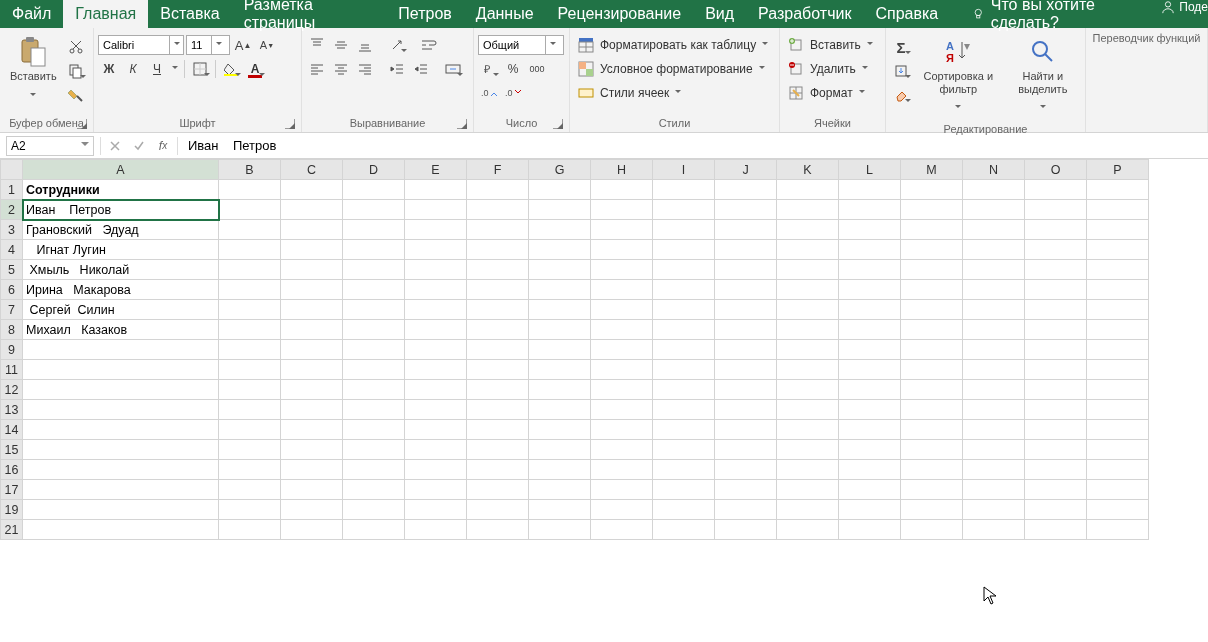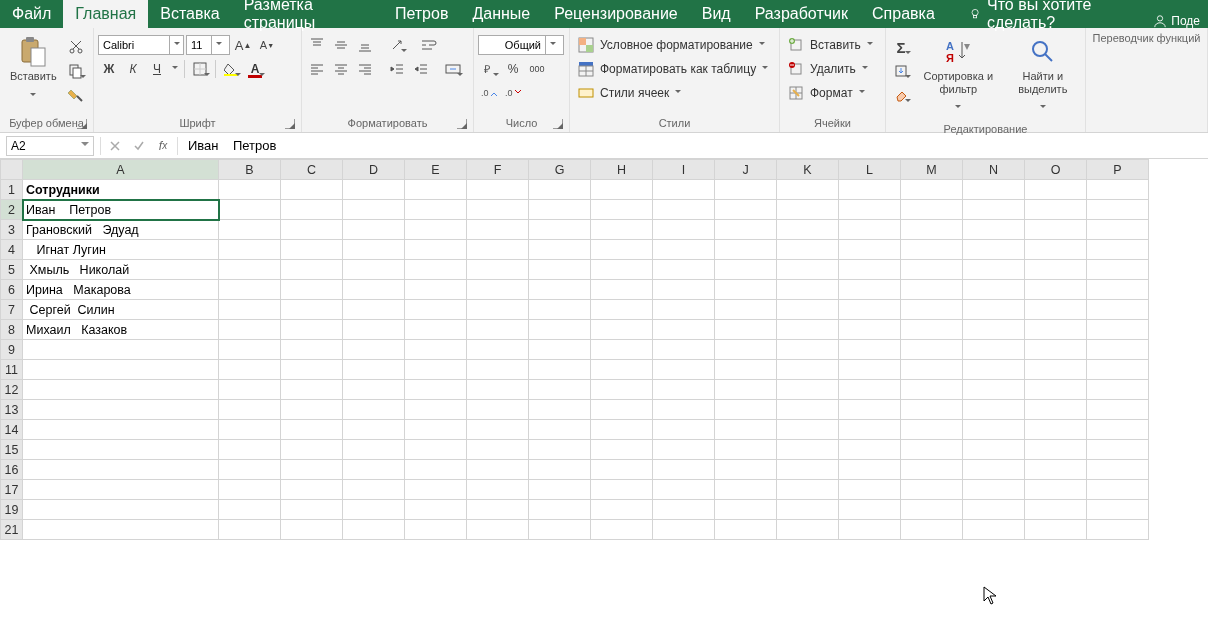--- a/index.html
+++ b/index.html
@@ -4,21 +4,21 @@
 <style>
 * { box-sizing: border-box; margin: 0; padding: 0; font-family: 'Segoe UI', Tahoma, sans-serif; }
 body { background: #fff; width: 1208px; height: 642px; overflow: hidden; font-size: 12px; }
 
 
 .titlebar { background: #217346; height: 28px; display: flex; align-items: stretch; color: #fff; }
 .tab { padding: 6px 12px; font-size: 16px; cursor: pointer; display: flex; align-items: center; }
 .tab.active { background: #f3f3f3; color: #217346; }
 .tell-me { display: flex; align-items: center; gap: 6px; margin-left: 10px; }
 .tell-me .bulb { width: 14px; height: 14px; }
-.share { margin-left: auto; display: flex; align-items: flex-end; gap: 4px; padding-right: 8px; }
+.share { margin-left: auto; display: flex; align-items: flex-start; gap: 4px; padding-right: 0; }
 
 
 .ribbon { background: #f3f3f3; height: 105px; display: flex; border-bottom: 1px solid #d4d4d4; }
 .group { border-right: 1px solid #e1e1e1; display: flex; flex-direction: column; padding: 2px 4px 0 4px; position: relative; }
 .group-body { flex: 1; display: flex; align-items: flex-start; gap: 2px; padding-top: 4px; }
 .group-label { text-align: center; font-size: 11px; color: #666; padding: 2px 0 3px 0; position: relative; }
 .dlaunch { position: absolute; right: 2px; bottom: 3px; width: 10px; height: 10px; border: 1px solid #999; border-top: none; border-left: none; }
 .dlaunch::after { content: ''; position: absolute; right: -1px; bottom: -1px; border: 3px solid transparent; border-right-color: #666; border-bottom-color: #666; }
 
 .vbtn { display: flex; flex-direction: column; align-items: center; justify-content: center; padding: 2px 6px; gap: 2px; cursor: pointer; }
@@ -246,28 +246,28 @@
         <div style="width:6px"></div>
         <div class="sbtn">
             <svg width="16" height="14">
               <rect x="1" y="3" width="14" height="8" fill="none" stroke="#555"></rect>
               <path d="M5 7h6" stroke="#4a86e8"></path>
             </svg>
             <div class="dd"></div>
           </div>
       </div>
     </div>
-    <div class="group-label"><span>Форматировать</span><div class="dlaunch"></div></div>
+    <div class="group-label"><span>Выравнивание</span><div class="dlaunch"></div></div>
   </div>
 
   <div class="group" style="width:96px">
     <div class="group-body col" style="width:100%">
       <div class="hrow">
           <div class="combo" style="width:86px">
-            <input style="width: 66px; text-align: right;" value="Общий">
+            <input style="width: 66px;" value="Общий">
             <div class="cbtn"></div>
           </div>
         </div>
       <div class="hrow">
         <div class="sbtn">
             <svg width="14" height="14">
               <text x="2" y="11" font-size="11" fill="#555">₽</text>
             </svg>
             <div class="dd"></div>
           </div>
@@ -287,40 +287,40 @@
               <path d="M10 4l3 3 3-3" stroke="#c00" fill="none"></path>
             </svg>
           </div>
       </div>
     </div>
     <div class="group-label"><span>Число</span><div class="dlaunch"></div></div>
   </div>
 
   <div class="group" style="width:210px">
     <div class="group-body col" style="width:100%">
+      <div class="menuitem">
+        <div class="mi-ic">
+            <svg width="16" height="16">
+              <rect x="1" y="1" width="14" height="4" fill="#4472c4"></rect>
+              <rect x="1" y="5" width="14" height="10" fill="none" stroke="#888"></rect>
+              <path d="M1 10h14M8 5v10" stroke="#888"></path>
+            </svg>
+          </div>
+        <span>Форматировать как таблицу</span>
+          <div class="mi-dd"></div>
+      </div>
       <div class="menuitem">
         <div class="mi-ic">
             <svg width="16" height="16">
               <rect x="1" y="1" width="14" height="14" fill="none" stroke="#888"></rect>
               <rect x="1" y="1" width="7" height="7" fill="#f4b183"></rect>
               <rect x="8" y="8" width="7" height="7" fill="#a9d18e"></rect>
             </svg>
           </div>
         <span>Условное форматирование</span>
-          <div class="mi-dd"></div>
-      </div>
-      <div class="menuitem">
-        <div class="mi-ic">
-            <svg width="16" height="16">
-              <rect x="1" y="1" width="14" height="4" fill="#4472c4"></rect>
-              <rect x="1" y="5" width="14" height="10" fill="none" stroke="#888"></rect>
-              <path d="M1 10h14M8 5v10" stroke="#888"></path>
-            </svg>
-          </div>
-        <span>Форматировать как таблицу</span>
           <div class="mi-dd"></div>
       </div>
       <div class="menuitem">
         <div class="mi-ic">
             <svg width="16" height="16">
               <rect x="1" y="4" width="14" height="8" fill="#fff2cc" stroke="#bf9000"></rect>
             </svg>
           </div>
         <span>Стили ячеек</span>
           <div class="mi-dd"></div>

